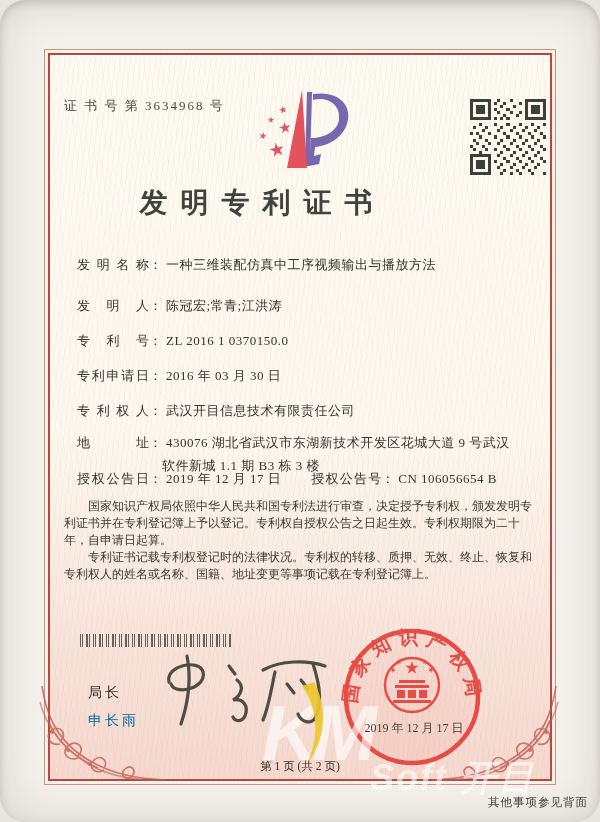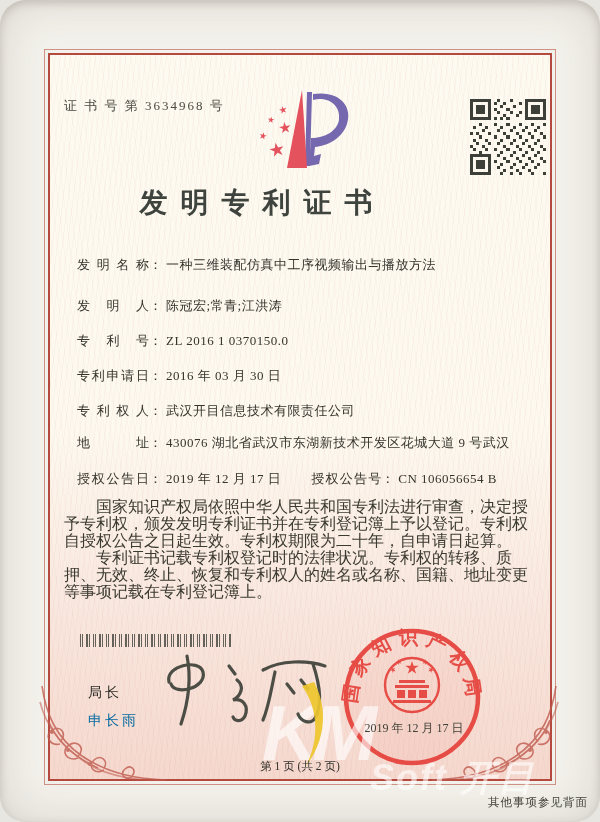--- a/index.html
+++ b/index.html
@@ -34,21 +34,21 @@
   }
   
   .fields { position:absolute; left:77px; top:0; width:460px; font-size:13px; color:#35342d; }
   .frow { position:absolute; left:0; white-space:nowrap; }
   .flabel { display:inline-block; width:72px; text-align:justify; text-align-last:justify; color:#35342d; }
   .flabel2 { display:inline-block; width:70px; text-align:justify; text-align-last:justify; }
   .colon { display:inline-block; margin-right:4px; }
   .fvalue { letter-spacing:.5px; }
   .addr2 { padding-left:85px; margin-top:5px; letter-spacing:.5px; }
   
-  .paras { position:absolute; left:64px; top:498px; width:472px; font-size:16px; line-height:17px; color:#3b3a31; }
+  .paras { position:absolute; left:64px; top:498px; width:472px; font-size:12px; line-height:17px; color:#3b3a31; }
   .paras p { text-indent:2em; }
   
   .barcode {
     position:absolute; left:80px; top:634px; width:152px; height:13px;
     background-image: repeating-linear-gradient(90deg,#4b4b45 0 1px,transparent 1px 2px,#4b4b45 2px 3px,transparent 3px 6px,#4b4b45 6px 8px,transparent 8px 9px,#4b4b45 9px 10px,transparent 10px 13px);
     opacity:.85;
   }
   .signer-title { position:absolute; left:88px; top:684px; font-size:14px; letter-spacing:3px; color:#2f2e28; }
   .signer-name  { position:absolute; left:88px; top:712px; font-size:14px; letter-spacing:3px; color:#0369a1; }
   .signature { position:absolute; left:155px; top:652px; z-index:6; }
@@ -144,20 +144,21 @@
       <span class="flabel">专利号</span><span class="colon">：</span><span class="fvalue">ZL 2016 1 0370150.0</span>
     </div>
     <div class="frow" style="top:367px">
       <span class="flabel">专利申请日</span><span class="colon">：</span><span class="fvalue">2016 年 03 月 30 日</span>
     </div>
     <div class="frow" style="top:402px">
       <span class="flabel">专利权人</span><span class="colon">：</span><span class="fvalue">武汉开目信息技术有限责任公司</span>
     </div>
     <div class="frow" style="top:434px">
       <div><span class="flabel">地址</span><span class="colon">：</span><span class="fvalue">430076 湖北省武汉市东湖新技术开发区花城大道 9 号武汉</span></div>
+      <div class="addr2">软件新城 1.1 期 B3 栋 3 楼</div>
     </div>
     <div class="frow" style="top:470px">
       <span class="flabel">授权公告日</span><span class="colon">：</span><span class="fvalue">2019 年 12 月 17 日</span><span style="display:inline-block;width:30px"></span><span class="flabel2">授权公告号</span><span class="colon">：</span><span class="fvalue">CN 106056654 B</span>
     </div>
   </div>
 
   <div class="paras">
     <p>国家知识产权局依照中华人民共和国专利法进行审查，决定授予专利权，颁发发明专利证书并在专利登记簿上予以登记。专利权自授权公告之日起生效。专利权期限为二十年，自申请日起算。</p>
     <p>专利证书记载专利权登记时的法律状况。专利权的转移、质押、无效、终止、恢复和专利权人的姓名或名称、国籍、地址变更等事项记载在专利登记簿上。</p>
   </div>

